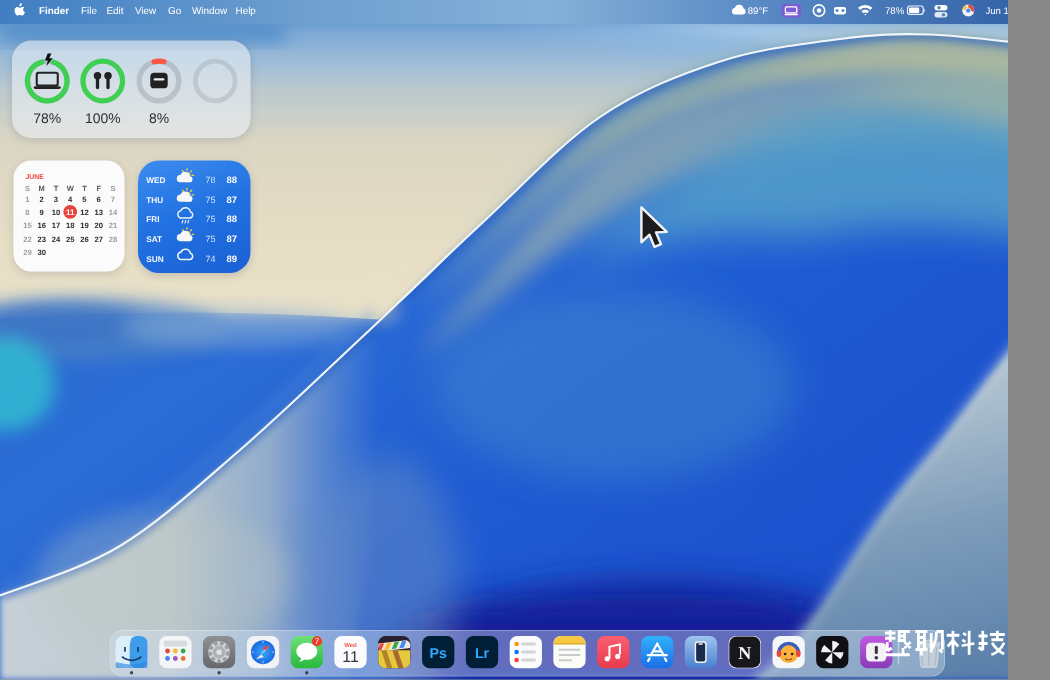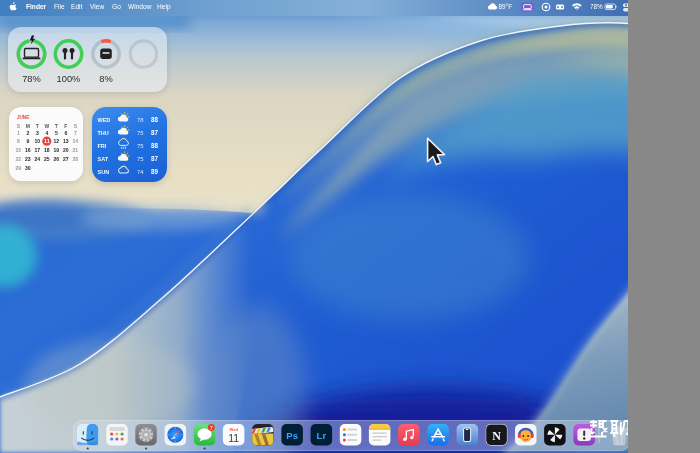--- a/index.html
+++ b/index.html
@@ -1,15 +1,15 @@
 <!DOCTYPE html>
 <html><head><meta charset="utf-8">
 <style>
 html,body{margin:0;padding:0;width:700px;height:453px;overflow:hidden;font-family:"Liberation Sans",sans-serif;background:#888;}
-#stage{position:relative;width:628px;height:453px;overflow:hidden;}
+#stage{position:relative;width:628px;height:453px;overflow:hidden;padding-left:44px;}
 .abs{position:absolute;}
 </style></head>
 <body>
 <div id="stage">
 <div class="abs" style="left:0;top:0"><svg width="700" height="453" viewBox="0 0 700 453">
 <defs>
 <linearGradient id="sky" x1="0" y1="0" x2="0" y2="1">
  <stop offset="0" stop-color="#4183c6"></stop>
  <stop offset="0.05" stop-color="#7fa9d6"></stop>
  <stop offset="0.09" stop-color="#9dbcd7"></stop>

